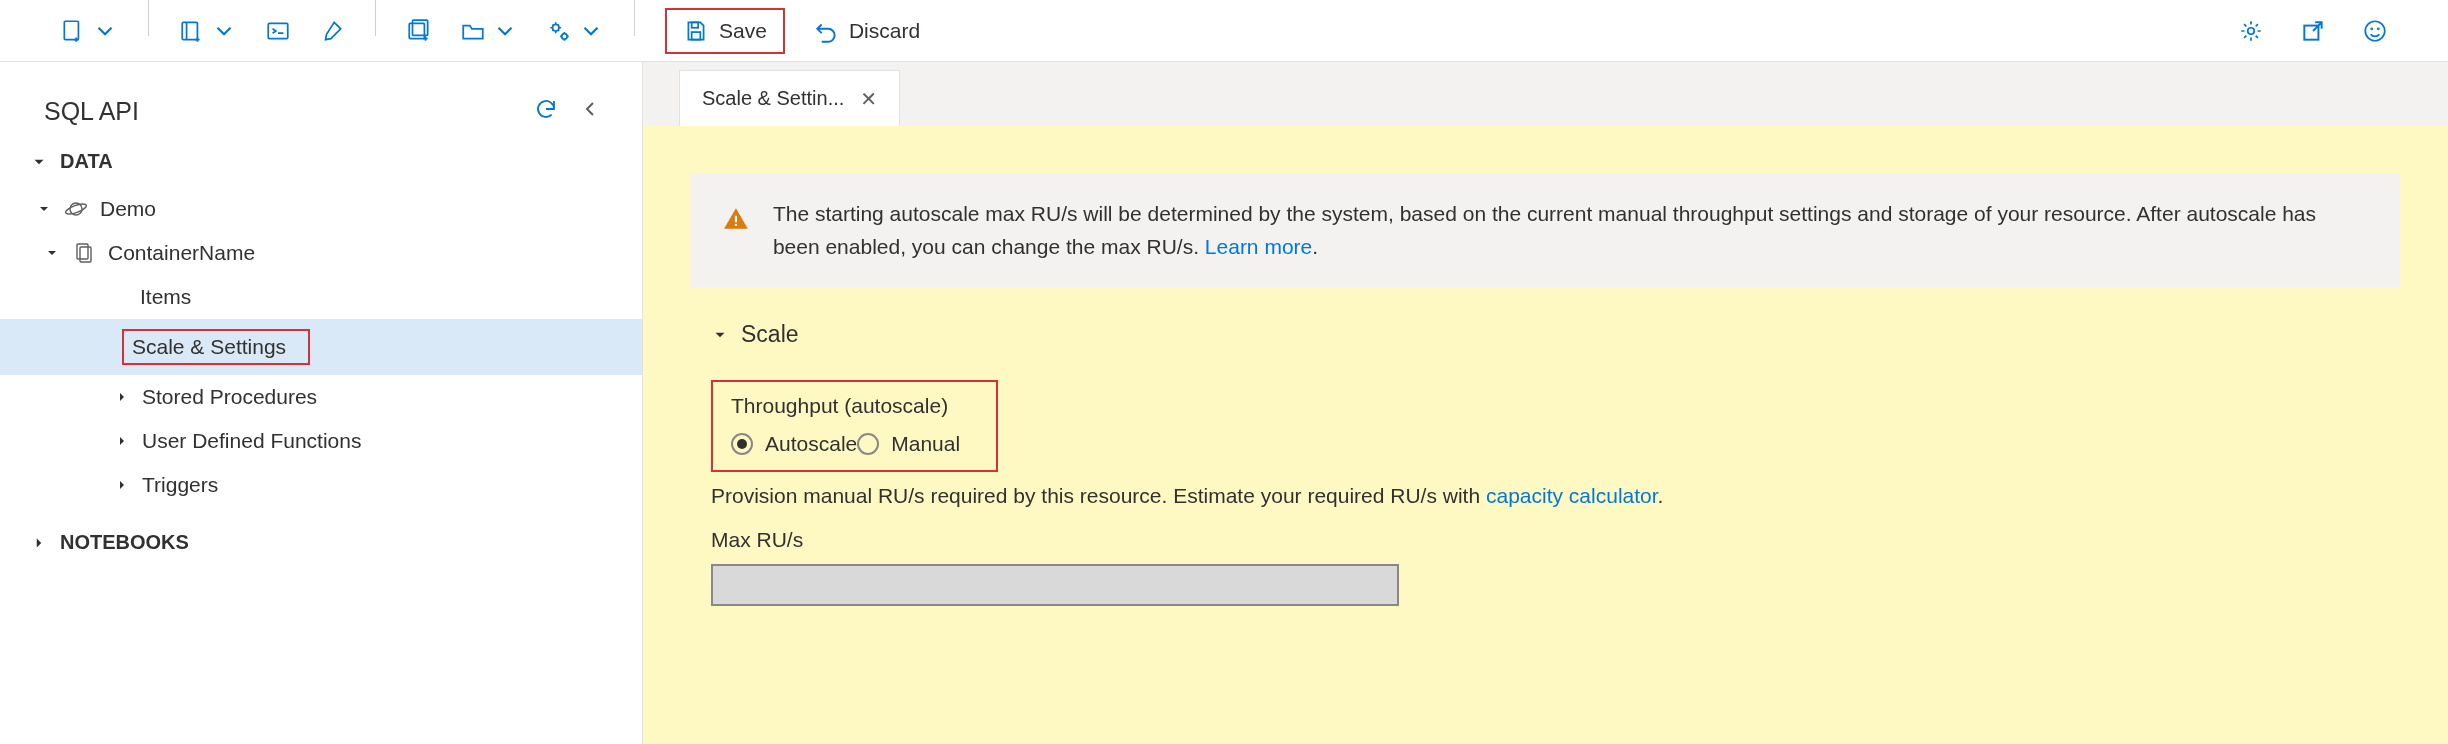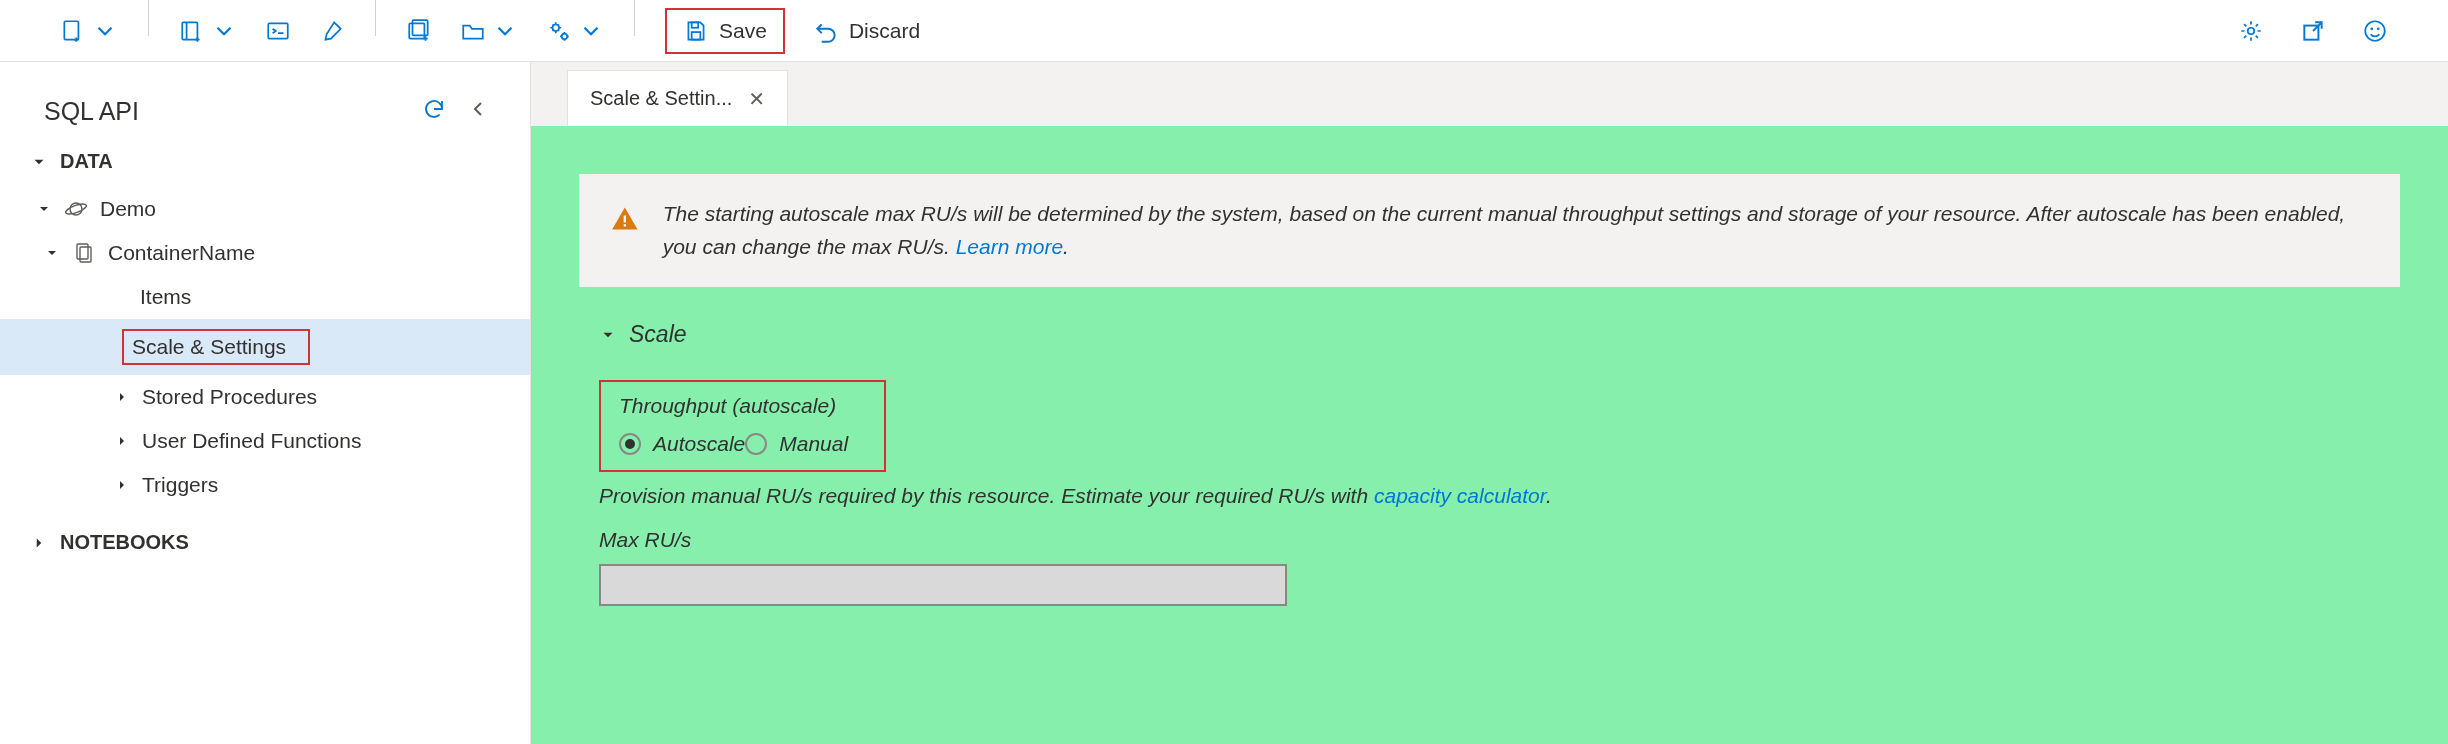--- a/index.html
+++ b/index.html
@@ -56,21 +56,21 @@
       align-items: center;
       gap: 36px;
       padding-right: 20px;
     }
 
     .main {
       display: flex;
       height: calc(744px - 62px);
     }
     .sidebar {
-      width: 531px;
+      width: 643px;
       border-right: 1px solid #e1e1e1;
       padding-top: 24px;
     }
     .sidebar-header {
       display: flex;
       align-items: center;
       padding: 0 40px 0 44px;
       height: 50px;
     }
     .sidebar-title {
@@ -144,23 +144,22 @@
       border: 1px solid #e1e1e1;
       border-bottom: none;
       padding: 12px 22px;
       font-size: 20px;
       height: 56px;
     }
     .tab .close-x { color: #605e5c; font-size: 20px; cursor: pointer; }
 
     .content-body {
       flex: 1;
-      background: #86efac;
+      background: #fef9c3;
       padding: 48px 48px 0 48px;
-      font-style: italic;
     }
     .info-banner {
       display: flex;
       gap: 24px;
       background: #f3f2f1;
       padding: 24px 32px;
       align-items: flex-start;
     }
     .info-banner .warn-icon {
       width: 34px; height: 34px;

